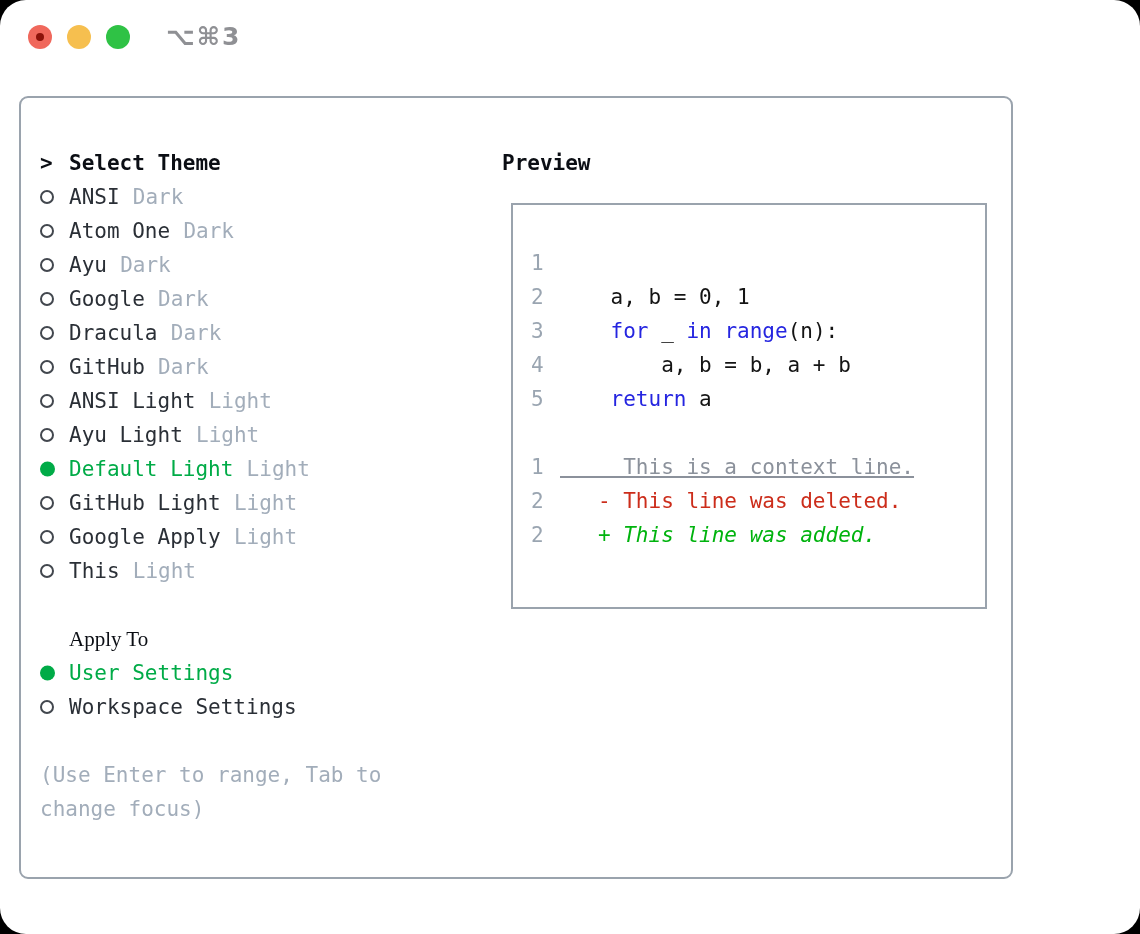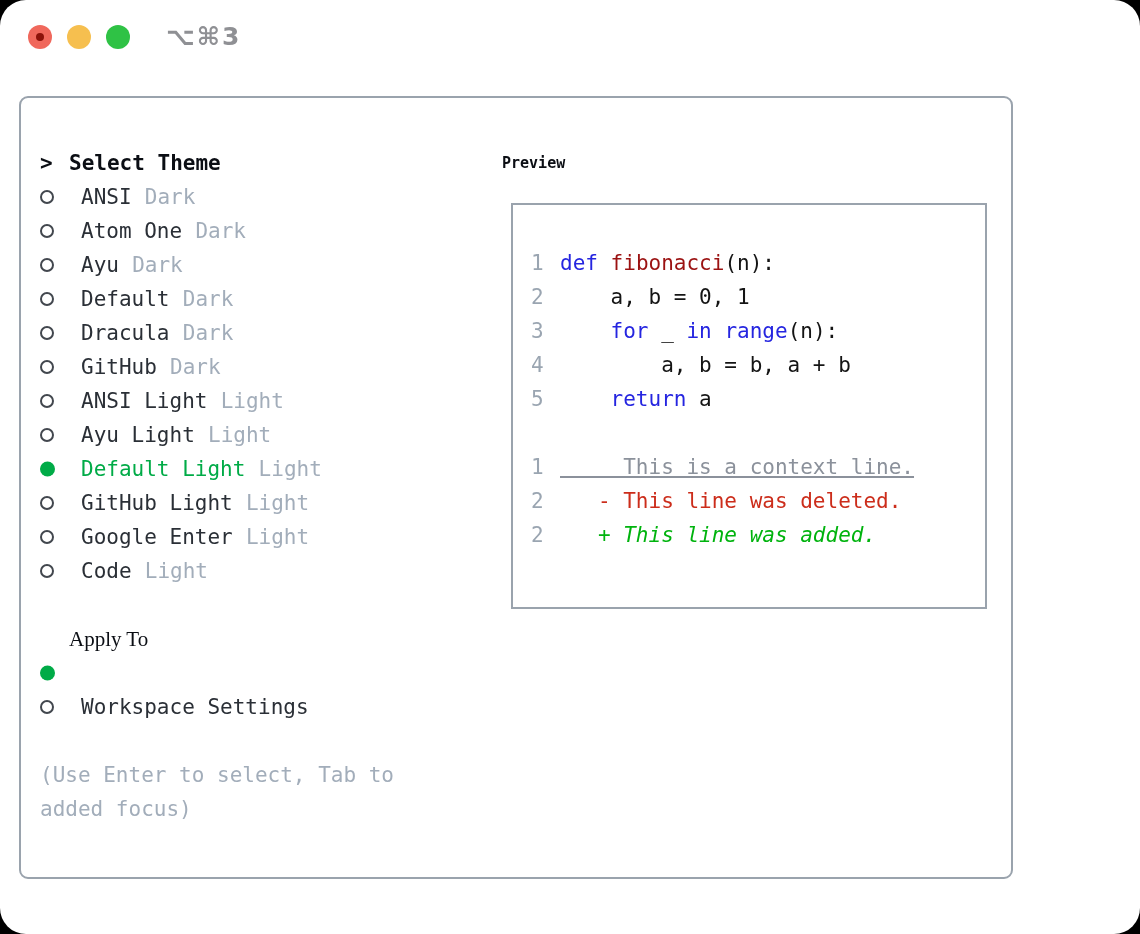--- a/index.html
+++ b/index.html
@@ -50,28 +50,28 @@
   }
   .left-col{position:absolute;left:19px;top:48px;width:408px;}
   .row{display:flex;align-items:center;height:34px;line-height:34px;font-size:21px;white-space:pre;}
   .bullet{flex:0 0 29px;width:29px;position:relative;height:34px;}
   .circle{position:absolute;left:0;top:50%;transform:translateY(-50%);
     width:10px;height:10px;border:2.5px solid var(--radio-ring);border-radius:50%;box-sizing:content-box;}
   .circle.on{width:15px;height:15px;border:none;background:var(--accent-green);}
   .prompt{position:absolute;left:0;top:0;line-height:34px;font-size:21px;font-weight:bold;color:var(--text-bold);}
   .header-text{font-weight:bold;color:var(--text-bold);}
   .apply-header{color:var(--text-bold);font-family:Liberation Serif, serif;}
-  .opt-name{color:var(--text-primary);margin-left:12px;}
+  .opt-name{color:var(--text-primary);}
   .opt-name.sel{color:var(--accent-green);}
   .opt-variant{color:var(--variant-tag);margin-left:0.63em;text-align:right;}
   .spacer{height:34px;}
   .help{width:400px;font-size:21px;line-height:34px;color:var(--help);}
   
   .preview-title{position:absolute;left:481px;top:48px;height:34px;line-height:34px;
-    font-size:15px;font-weight:bold;color:var(--text-bold);}
+    font-size:21px;font-weight:bold;color:var(--text-bold);}
   .preview-box{position:absolute;left:490px;top:105px;width:476px;height:406px;
     border:2px solid var(--border);box-sizing:border-box;padding:41px 0 0 18px;overflow:hidden;}
   .prow{display:flex;height:34px;line-height:34px;font-size:21px;}
   .lnum{flex:0 0 29px;color:var(--line-number);}
   .pcontent{white-space:pre;}
   .tok-plain{color:var(--code-plain);}
   .tok-keyword{color:var(--keyword-blue);}
   .tok-function{color:var(--function-red);}
   .tok-context{color:var(--diff-context);text-decoration:underline;}
   .tok-deleted{color:var(--diff-deleted);}
@@ -98,55 +98,54 @@
         <span class="bullet">
           <span class="prompt">&gt;</span>
         </span>
         <span class="header-text">Select Theme</span>
       </div>
 
       <div id="theme-list">
           <div class="row"><span class="bullet"><span class="circle"></span></span><span class="opt-name">ANSI</span><span class="opt-variant">Dark</span></div>
           <div class="row"><span class="bullet"><span class="circle"></span></span><span class="opt-name">Atom One</span><span class="opt-variant">Dark</span></div>
           <div class="row"><span class="bullet"><span class="circle"></span></span><span class="opt-name">Ayu</span><span class="opt-variant">Dark</span></div>
-          <div class="row"><span class="bullet"><span class="circle"></span></span><span class="opt-name">Default</span><span class="opt-variant">Dark</span></div>
+          <div class="row"><span class="bullet"><span class="circle"></span></span><span class="opt-name">Google</span><span class="opt-variant">Dark</span></div>
           <div class="row"><span class="bullet"><span class="circle"></span></span><span class="opt-name">Dracula</span><span class="opt-variant">Dark</span></div>
           <div class="row"><span class="bullet"><span class="circle"></span></span><span class="opt-name">GitHub</span><span class="opt-variant">Dark</span></div>
           <div class="row"><span class="bullet"><span class="circle"></span></span><span class="opt-name">ANSI Light</span><span class="opt-variant">Light</span></div>
           <div class="row"><span class="bullet"><span class="circle"></span></span><span class="opt-name">Ayu Light</span><span class="opt-variant">Light</span></div>
           <div class="row"><span class="bullet"><span class="circle on"></span></span><span class="opt-name sel">Default Light</span><span class="opt-variant">Light</span></div>
           <div class="row"><span class="bullet"><span class="circle"></span></span><span class="opt-name">GitHub Light</span><span class="opt-variant">Light</span></div>
-          <div class="row"><span class="bullet"><span class="circle"></span></span><span class="opt-name">Google Enter</span><span class="opt-variant">Light</span></div>
-          <div class="row"><span class="bullet"><span class="circle"></span></span><span class="opt-name">Code</span><span class="opt-variant">Light</span></div>
+          <div class="row"><span class="bullet"><span class="circle"></span></span><span class="opt-name">Google Apply</span><span class="opt-variant">Light</span></div>
+          <div class="row"><span class="bullet"><span class="circle"></span></span><span class="opt-name">This</span><span class="opt-variant">Light</span></div>
         </div>
 
       <div class="spacer"></div>
 
       <div class="row">
         <span class="bullet"></span>
         <span class="apply-header">Apply To</span>
       </div>
 
       <div id="apply-list">
-          <div class="row"><span class="bullet"><span class="circle on"></span></span></div>
+          <div class="row"><span class="bullet"><span class="circle on"></span></span><span class="opt-name sel">User Settings</span></div>
           <div class="row"><span class="bullet"><span class="circle"></span></span><span class="opt-name">Workspace Settings</span></div>
         </div>
 
       <div class="spacer"></div>
 
-      <div class="help">(Use Enter to select, Tab to added focus)</div>
+      <div class="help">(Use Enter to range, Tab to change focus)</div>
     </div>
 
     <div class="preview-title">Preview</div>
 
     <div class="preview-box">
       <div id="code-lines">
           <div class="prow">
             <span class="lnum">1</span>
-            <span class="pcontent"><span class="tok-keyword">def</span><span class="tok-plain"> </span><span class="tok-function">fibonacci</span><span class="tok-plain">(n):</span></span>
           </div>
           <div class="prow">
             <span class="lnum">2</span>
             <span class="pcontent"><span class="tok-plain">    a, b = 0, 1</span></span>
           </div>
           <div class="prow">
             <span class="lnum">3</span>
             <span class="pcontent"><span class="tok-plain">    </span><span class="tok-keyword">for</span><span class="tok-plain"> _ </span><span class="tok-keyword">in</span><span class="tok-plain"> </span><span class="tok-keyword">range</span><span class="tok-plain">(n):</span></span>
           </div>
           <div class="prow">

